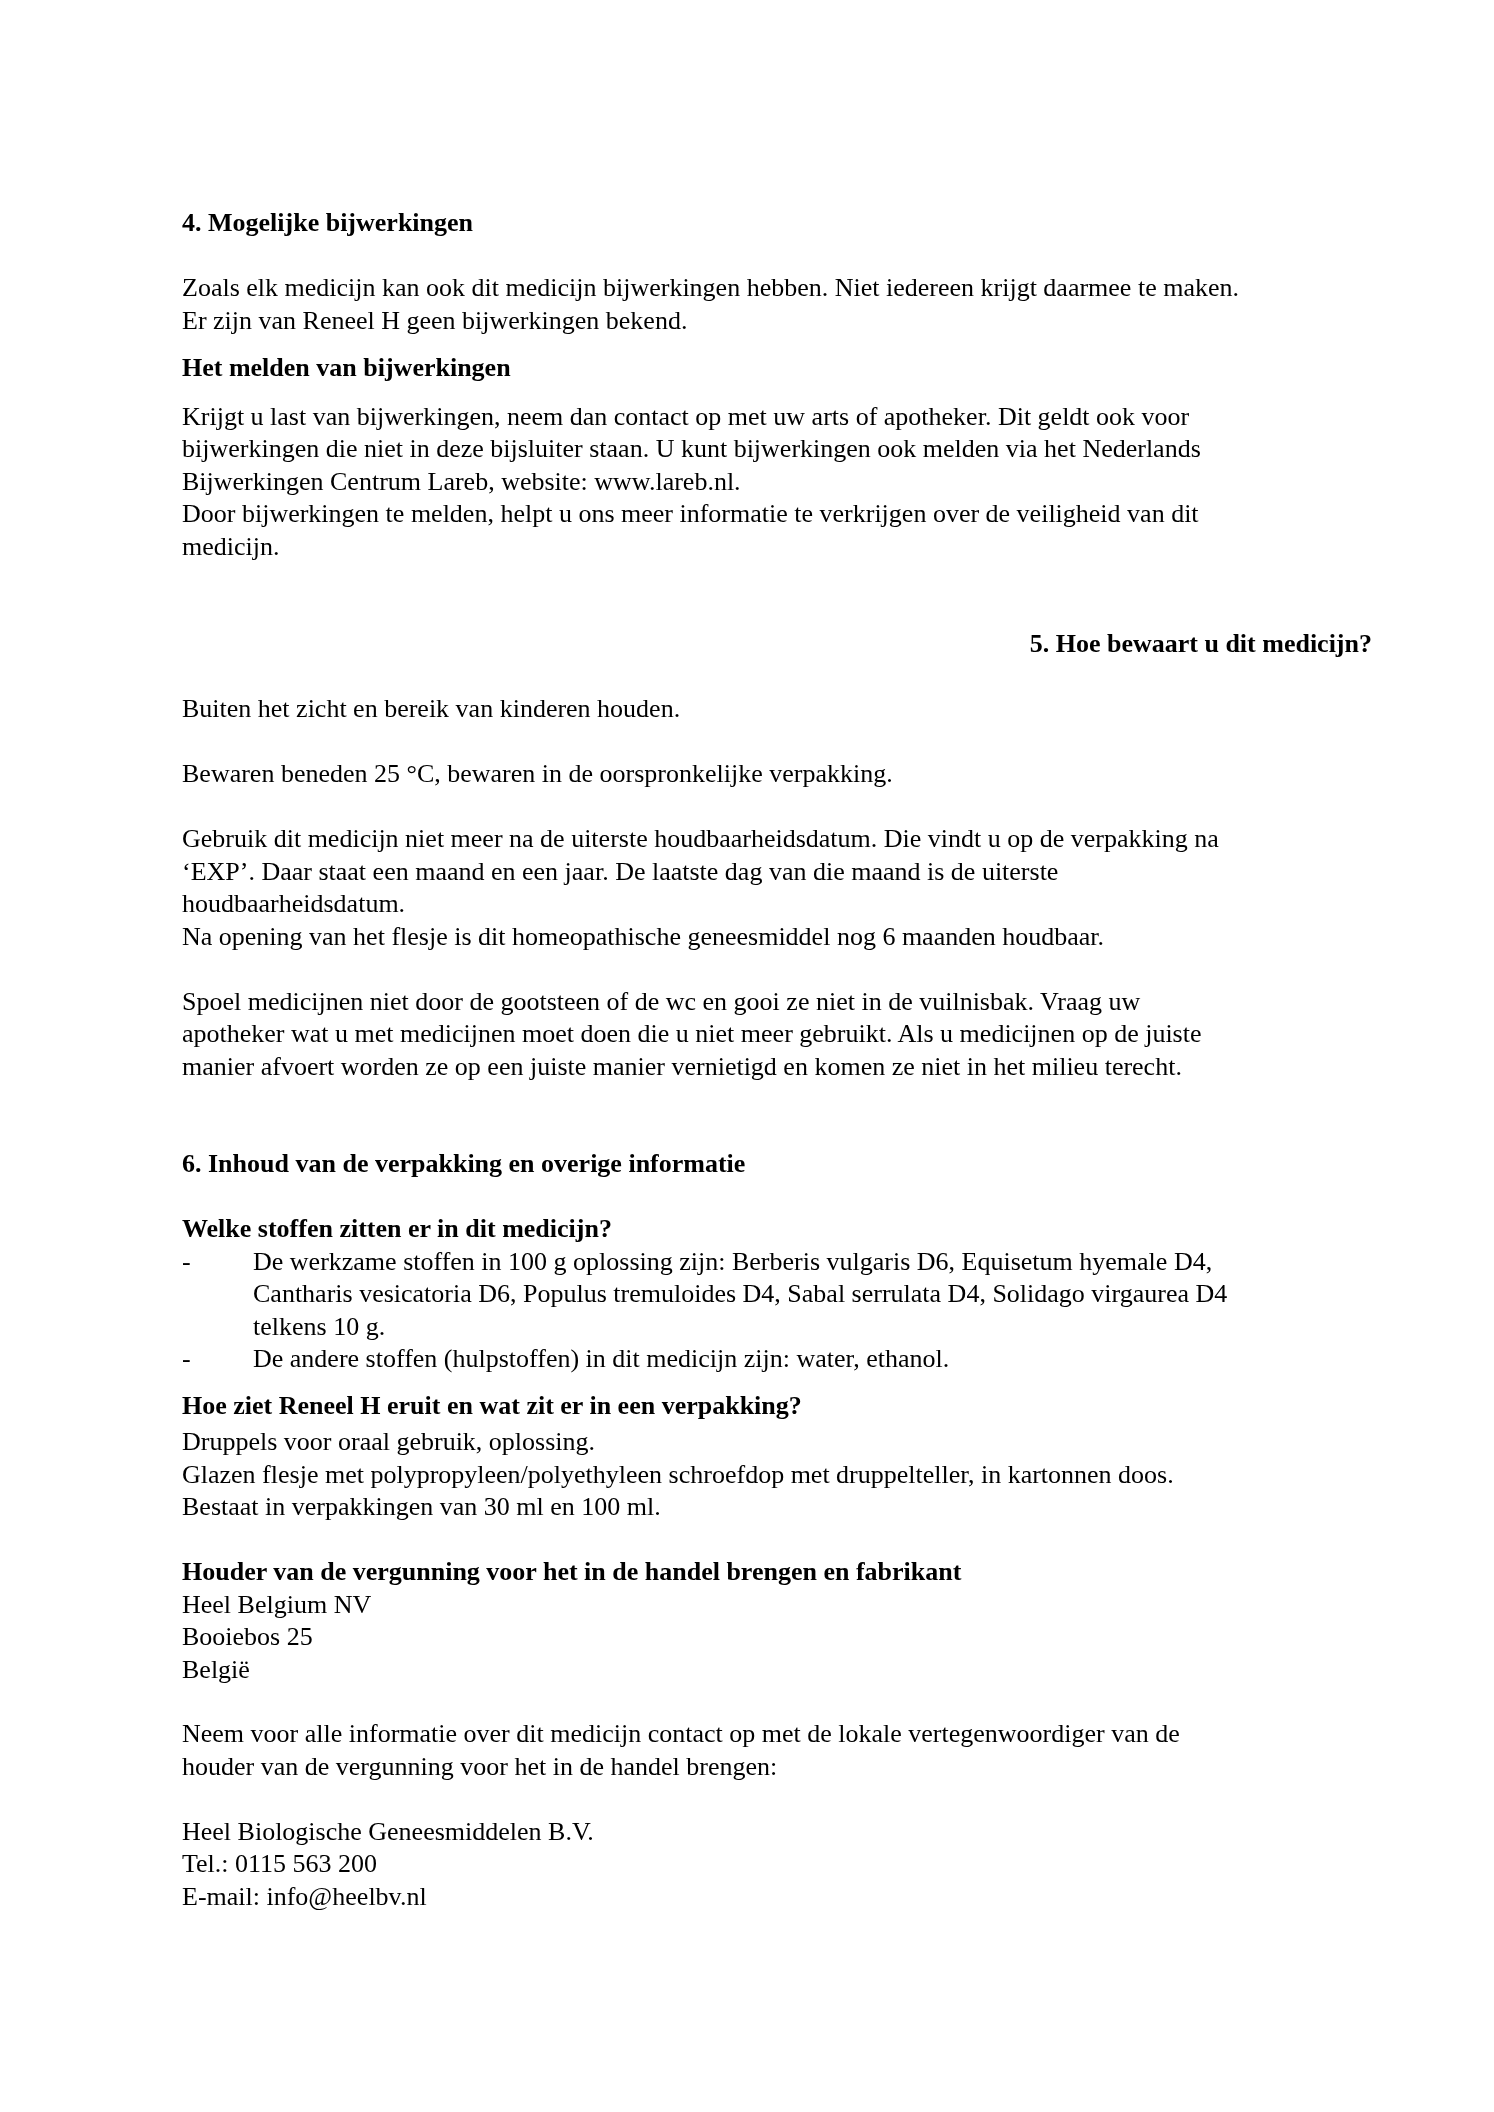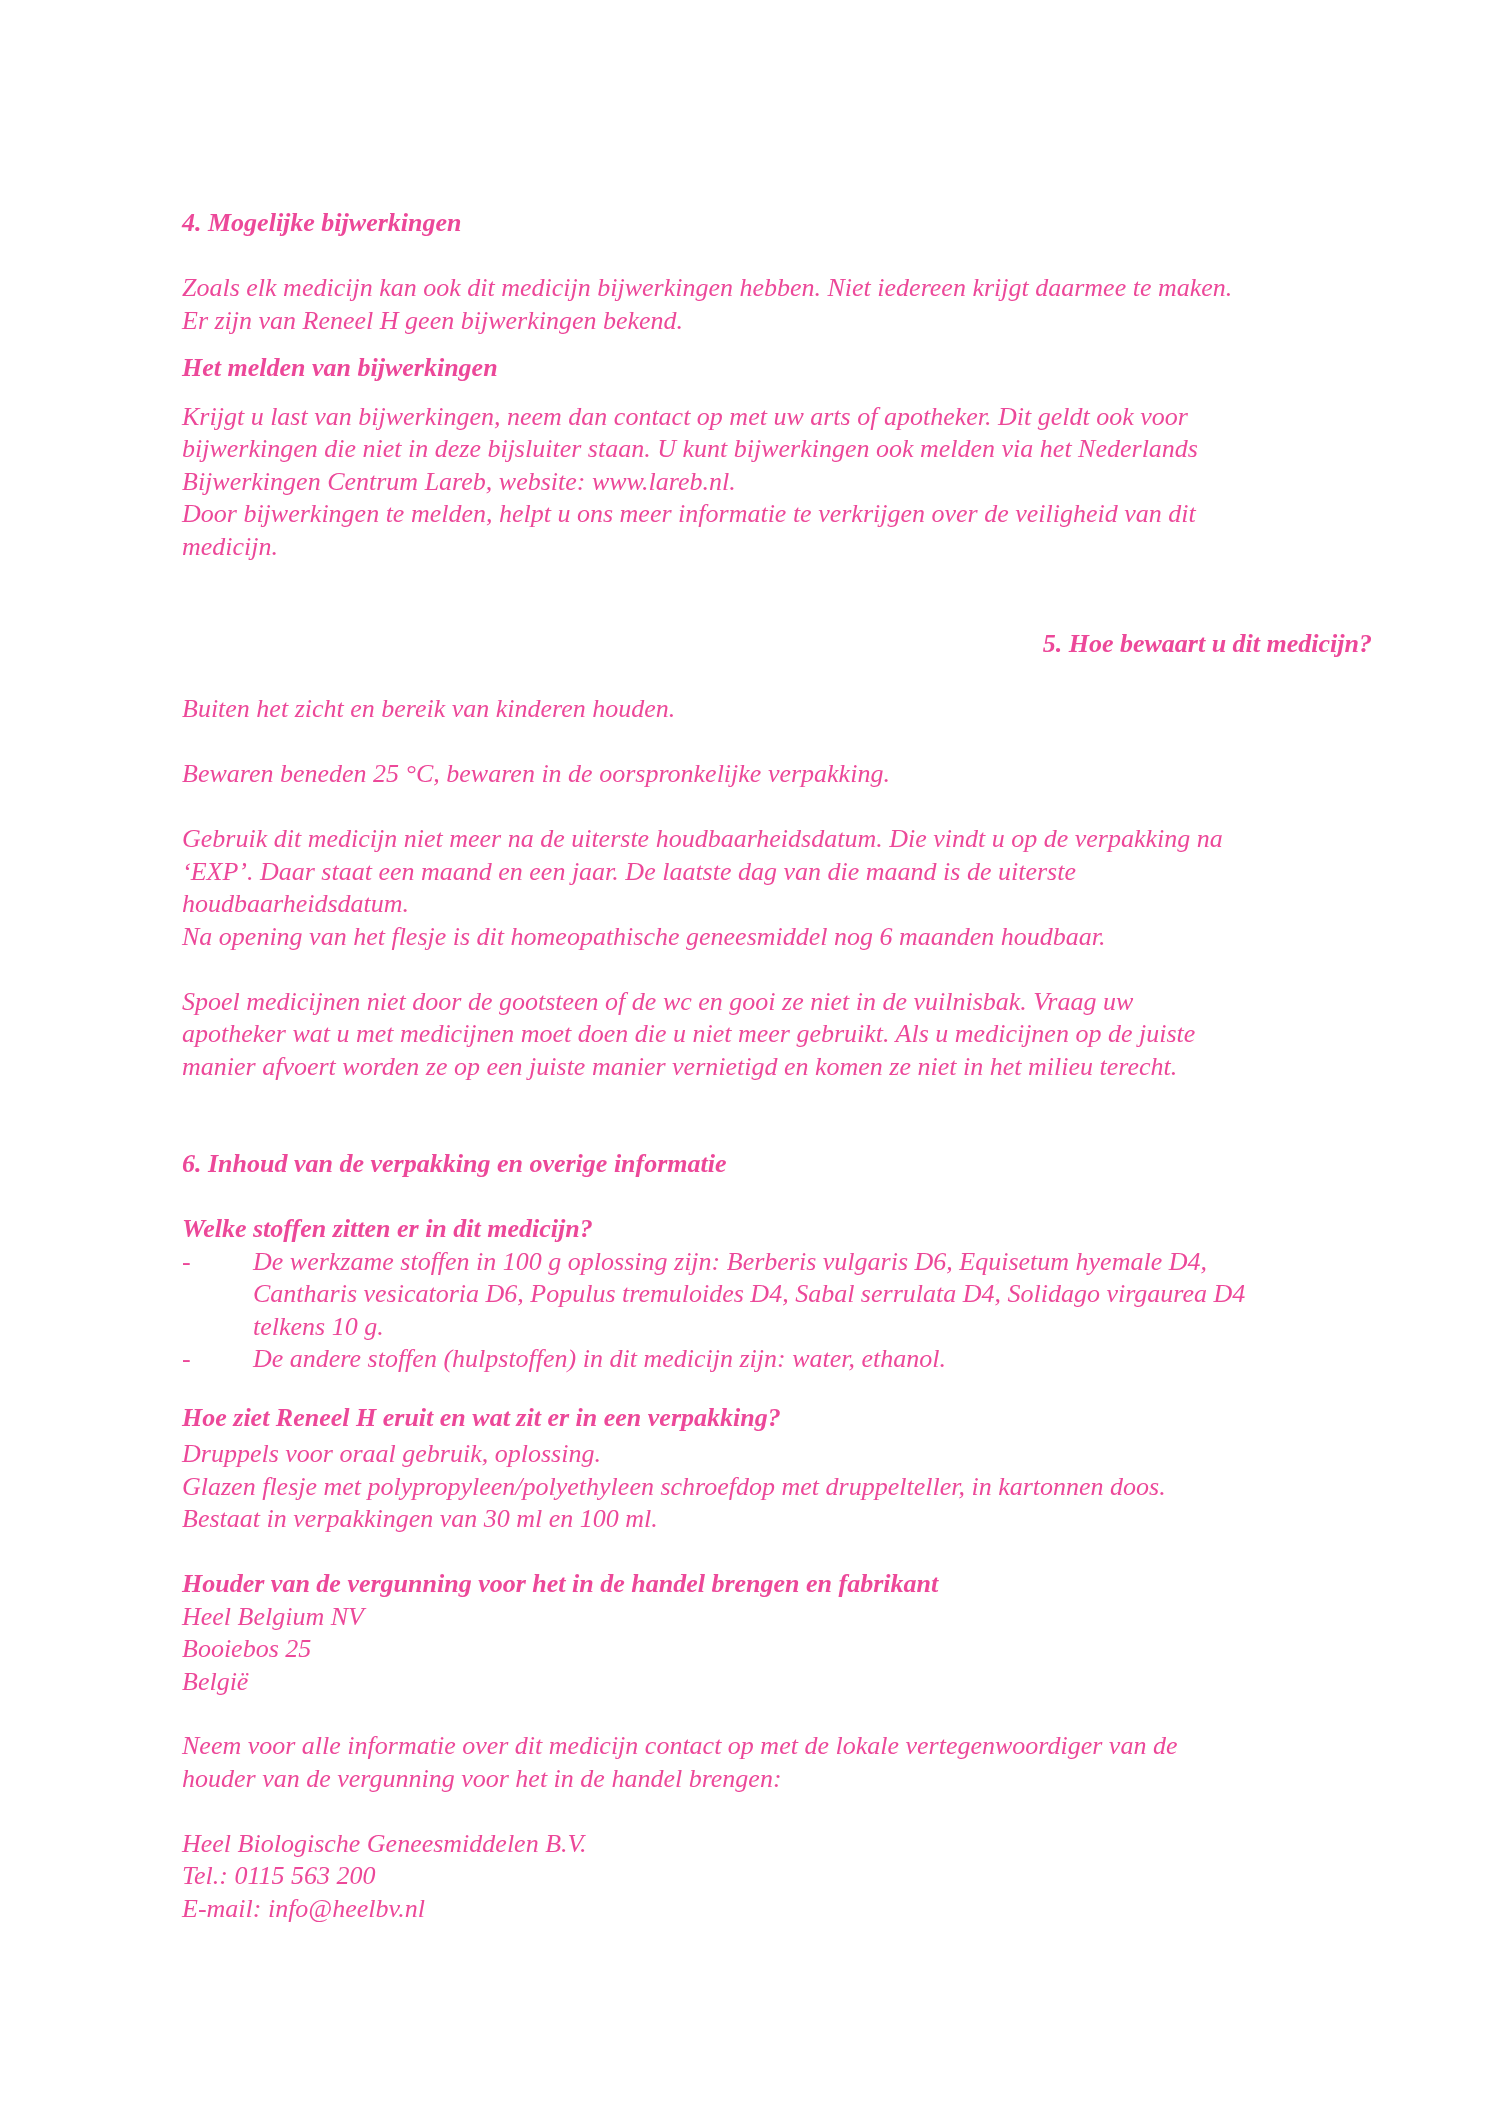--- a/index.html
+++ b/index.html
@@ -5,26 +5,25 @@
   html, body {
     margin: 0;
     padding: 0;
     background: #ffffff;
   }
   .page {
     position: relative;
     width: 1494px;
     height: 2112px;
     background: #ffffff;
-    color: #ec4899;
+    color: #000000;
     font-family: "Liberation Serif", serif;
     font-size: 26px;
     line-height: 32.5px;
     overflow: hidden;
-    font-style: italic;
   }
   .content {
     position: absolute;
     left: 182px;
     top: 207px;
     width: 1190px;
   }
   .block { margin: 0; }
   .heading, .subheading { font-weight: bold; }
   .line { white-space: nowrap; }
@@ -79,21 +78,21 @@
             <div class="line">telkens 10 g.</div>
           </div>
         </div>
         <div class="list-item">
           <span class="marker">-</span>
           <div class="item-lines">
             <div class="line">De andere stoffen (hulpstoffen) in dit medicijn zijn: water, ethanol.</div>
           </div>
         </div>
       </div>
-      <div class="block subheading line" style="margin-top: 26px;">Hoe ziet Reneel H eruit en wat zit er in een verpakking?</div>
+      <div class="block subheading line" style="margin-top: 14px;">Hoe ziet Reneel H eruit en wat zit er in een verpakking?</div>
       <div class="block para" style="margin-top: 4px;">
         <div class="line">Druppels voor oraal gebruik, oplossing.</div>
         <div class="line">Glazen flesje met polypropyleen/polyethyleen schroefdop met druppelteller, in kartonnen doos.</div>
         <div class="line">Bestaat in verpakkingen van 30 ml en 100 ml.</div>
       </div>
       <div class="block subheading line" style="margin-top: 32.5px;">Houder van de vergunning voor het in de handel brengen en fabrikant</div>
       <div class="block para" style="margin-top: 0px;">
         <div class="line">Heel Belgium NV</div>
         <div class="line">Booiebos 25</div>
         <div class="line">België</div>

